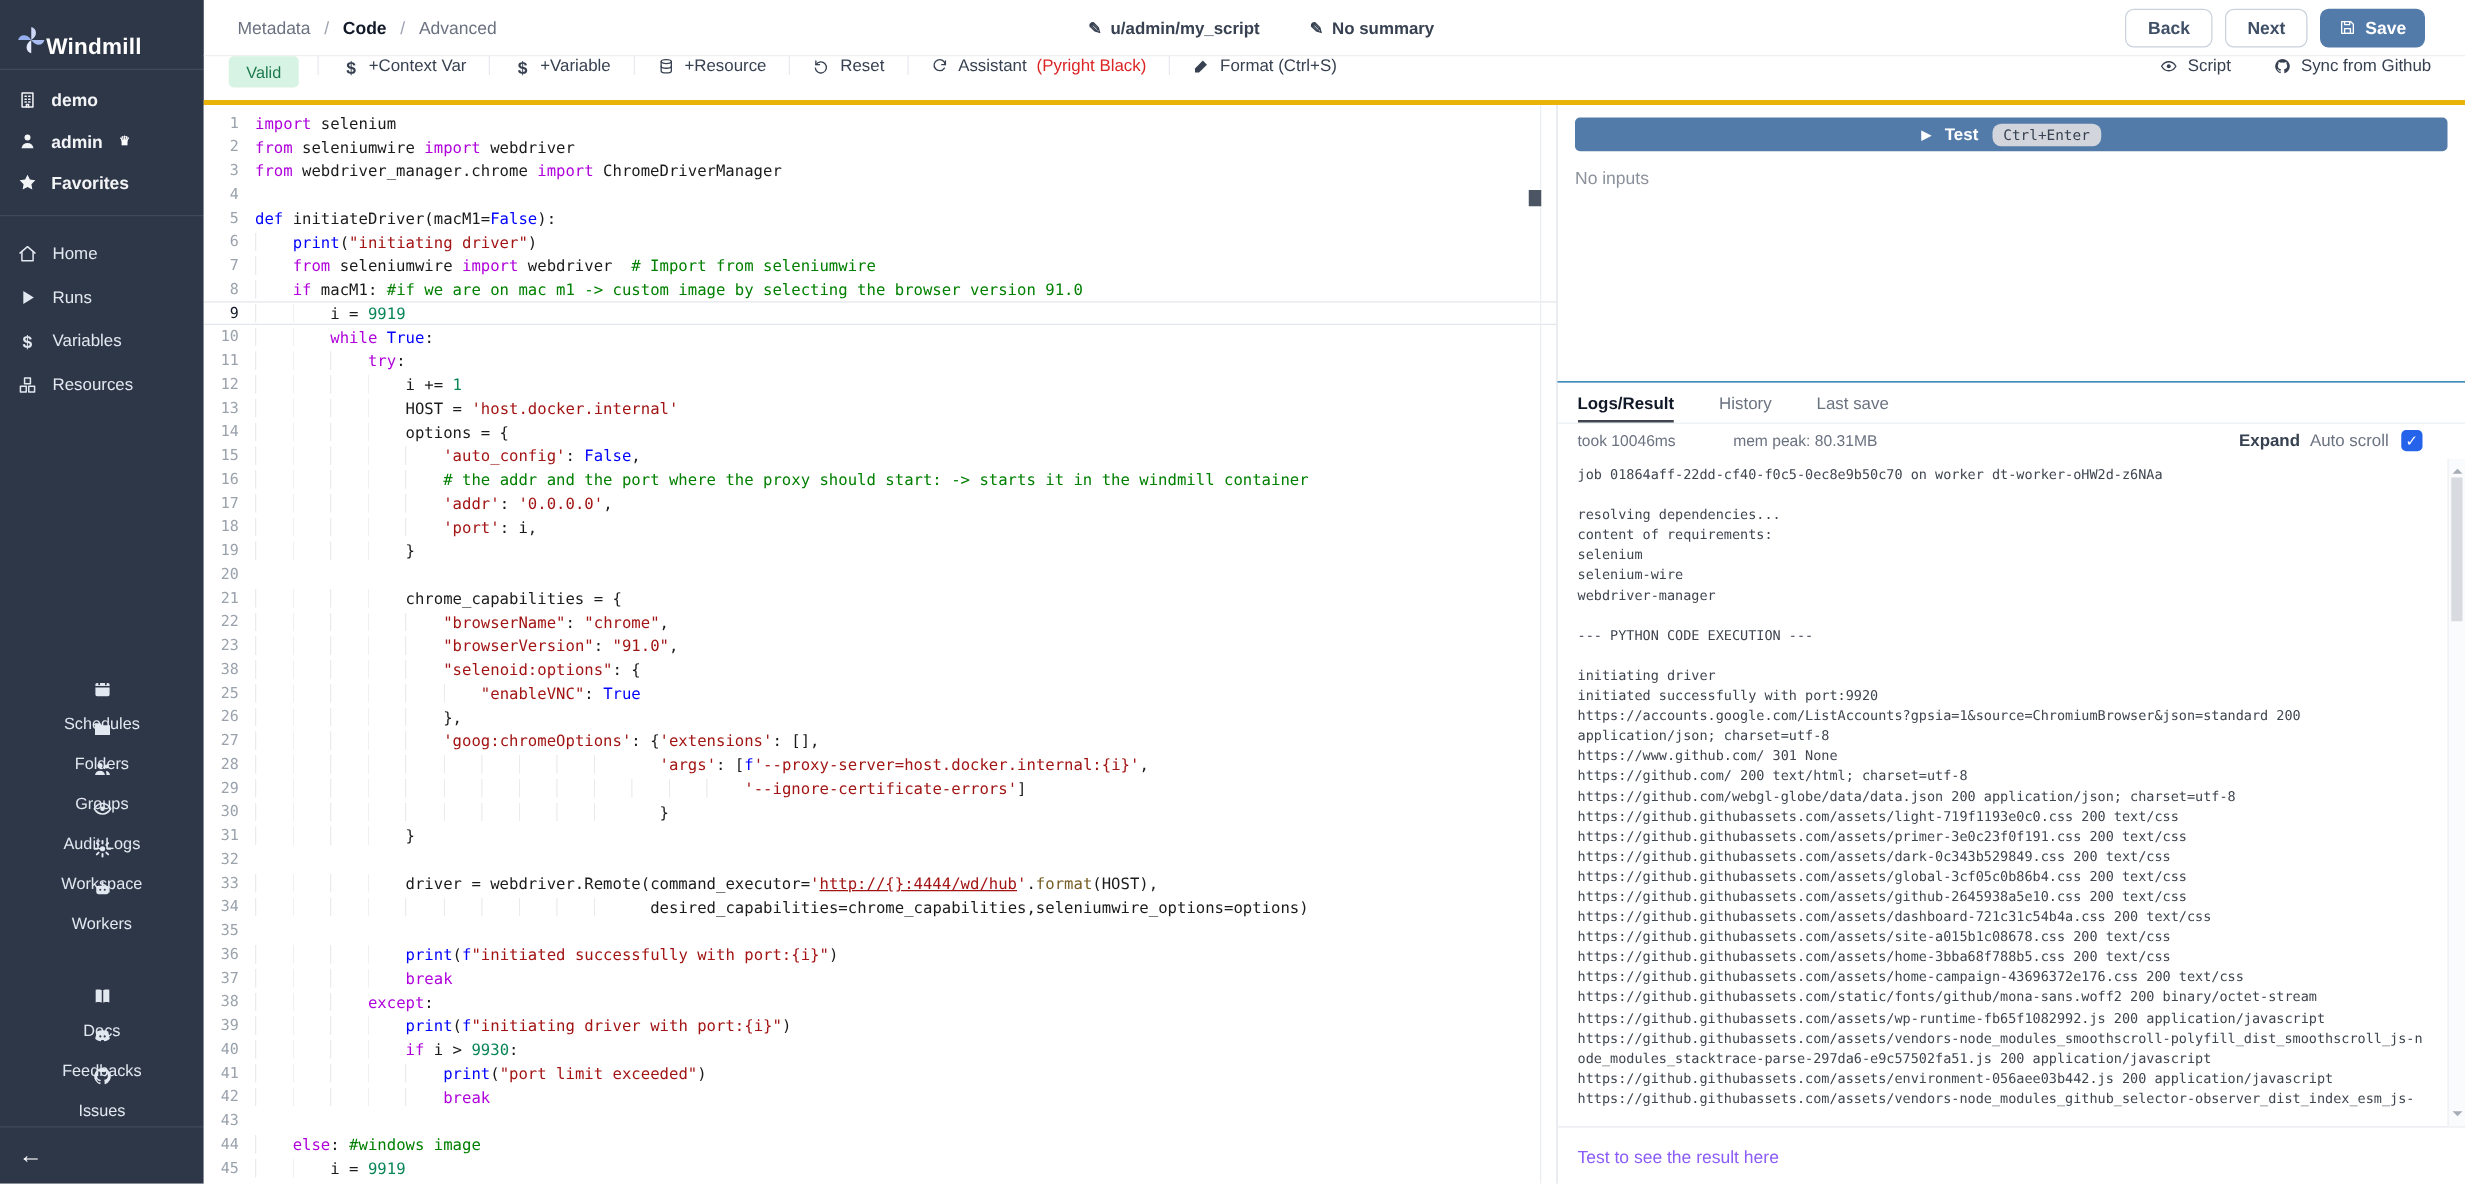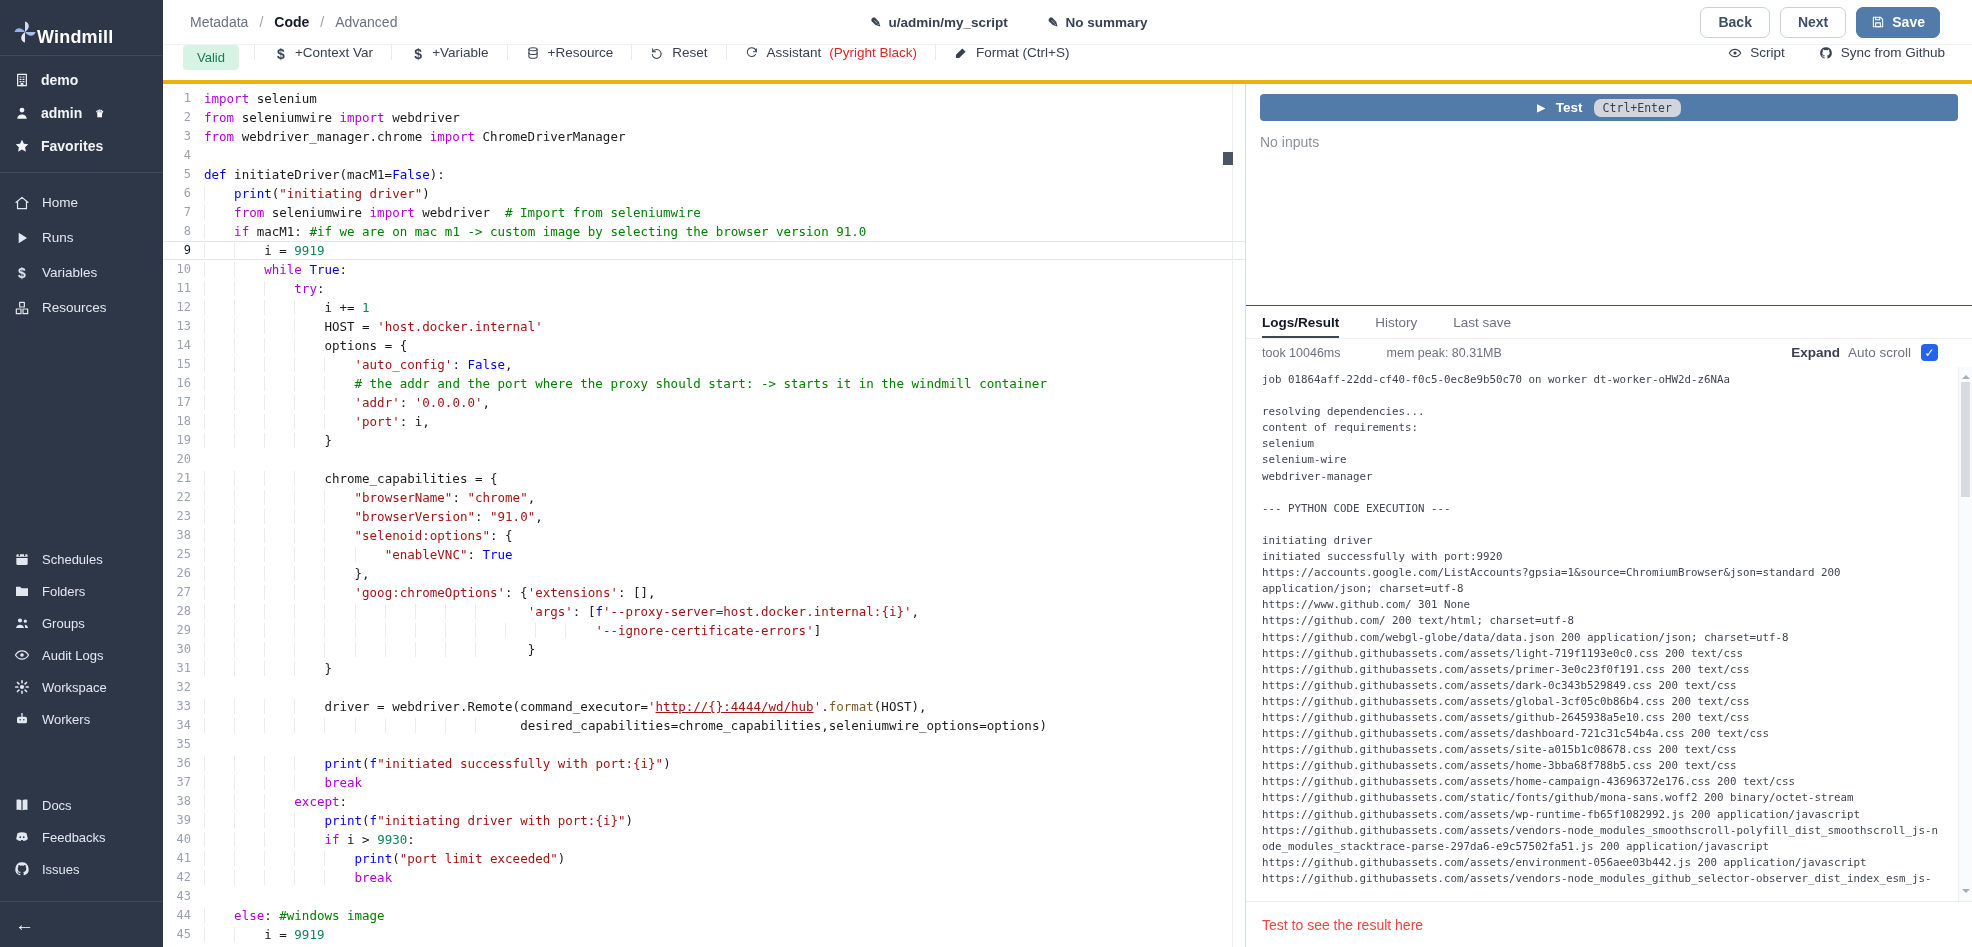--- a/index.html
+++ b/index.html
@@ -9,21 +9,21 @@
 
   
   .sidebar { width:163px; flex-shrink:0; background:var(--sidebar-bg,#2e3748); color:#e5e7eb; display:flex; flex-direction:column; }
   .logo-row { height:56px; display:flex; align-items:center; gap:8px; padding:0 13px; border-bottom:1px solid rgba(255,255,255,.09); flex-shrink:0; }
   .logo-text { font-size:18px; font-weight:700; color:#fff; letter-spacing:.2px;margin-top:20px; }
   .ws-block { padding:16px 14px 18px; border-bottom:1px solid rgba(255,255,255,.09); display:flex; flex-direction:column; gap:17px; flex-shrink:0; }
   .ws-item { display:flex; align-items:center; gap:11px; font-size:14px; font-weight:600; color:#f3f4f6; cursor:pointer; }
   .crown { font-size:10px; margin-left:2px; color:#fff; }
   .nav { list-style:none; margin:0; padding:12px 14px 0; }
   .nav li { display:flex; align-items:center; gap:12px; height:35px; font-size:13.5px; color:#e2e8f0; cursor:pointer; white-space:nowrap; }
-  .nav.sm li { height:32px; font-size:13px; }
+  .nav.sm li { height:32px; font-size:13px;flex-direction:column; }
   .nav-admin { margin-top:206px; }
   .nav-meta { margin-top:42px;text-align:right; }
   .collapse-row { margin-top:auto; border-top:1px solid rgba(255,255,255,.09); height:46px; display:flex; align-items:center; padding:0 15px; }
   .collapse-arrow { color:#fff; font-size:19px; cursor:pointer; }
   .svgi { width:16px; height:16px; flex-shrink:0; display:inline-block; }
   .glyph { width:16px; text-align:center; font-size:14px; font-weight:700; flex-shrink:0; display:inline-block; }
 
   
   .main { flex:1; display:flex; flex-direction:column; min-width:0; }
 
@@ -82,21 +82,21 @@
   .stat + .stat { margin-left:46px; }
   .expand-label { margin-left:auto; font-size:13.5px; font-weight:700; color:#374151; cursor:pointer; }
   .autoscroll-label { margin-left:8px; font-size:13.5px; color:#6b7280; }
   .checkbox { margin-left:10px; width:17px; height:17px; border-radius:4px; background:var(--check,#2563eb); color:#fff; font-size:12px; display:flex; align-items:center; justify-content:center; cursor:pointer; }
   .logbox { flex:1; min-height:0; overflow:hidden; padding:6px 28px 0 16px; font-family:"DejaVu Sans Mono", monospace; font-size:10.8px; line-height:16.1px; color:#3f4650; white-space:pre-wrap; word-break:break-all; }
   .vscroll { position:absolute; top:61px; right:0; bottom:46px; width:14px; background:#fafbfc; border-left:1px solid #eef0f2; }
   .vscroll .arrow { position:absolute; left:3px; width:0; height:0; border:4px solid transparent; }
   .vscroll .arrow.up { top:4px; border-bottom-color:#a7adb6; }
   .vscroll .arrow.down { bottom:4px; border-top-color:#a7adb6; }
   .vthumb { position:absolute; top:15px; left:2px; width:9px; height:115px; background:#d7dbdf; cursor:pointer; }
-  .result-row { height:46px; flex-shrink:0; border-top:1px solid #e7eaee; display:flex; align-items:center; padding:0 16px; color:#ef4444; font-size:14px; }
+  .result-row { height:46px; flex-shrink:0; border-top:1px solid #e7eaee; display:flex; align-items:center; padding:0 16px; color:#8b5cf6; font-size:14px; }
 </style>
 </head>
 <body>
 
 <div class="app">
 
   <aside class="sidebar">
     <div class="logo-row">
       <span class="svgi"><svg viewBox="0 0 24 24" style="width:24px;height:24px;">
             <g fill="#b9c6f2">

